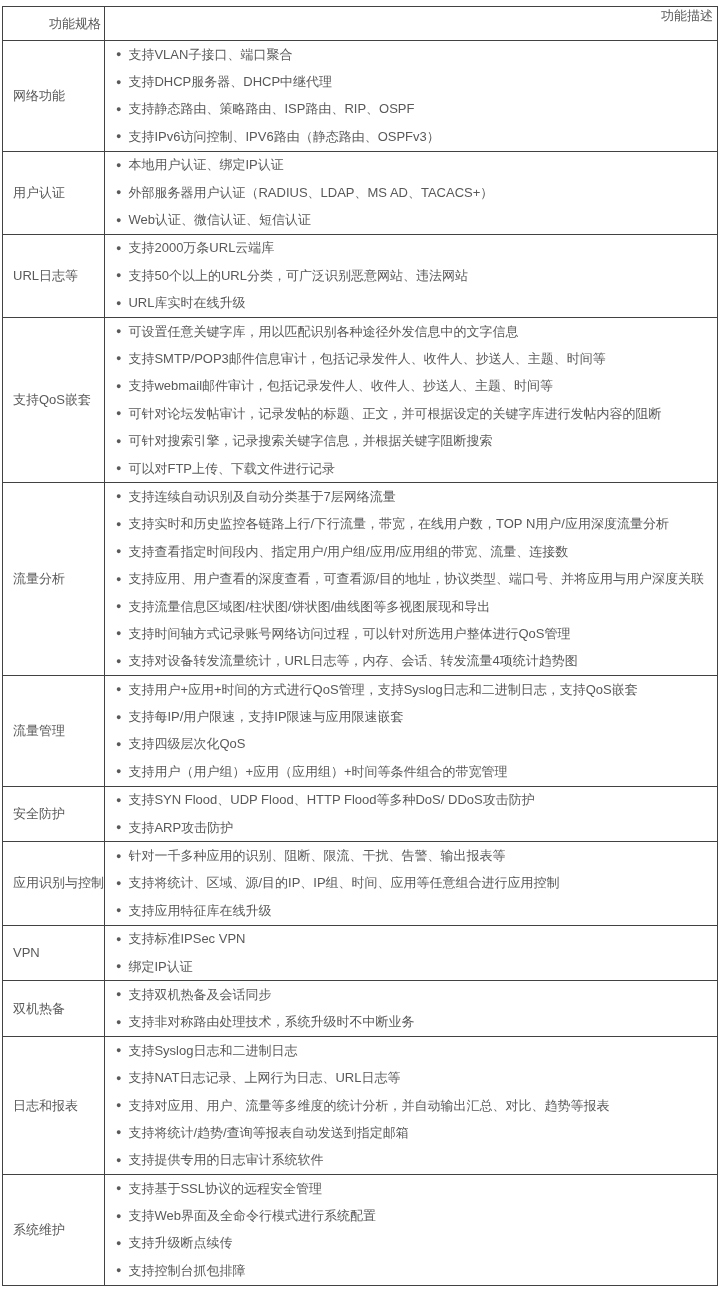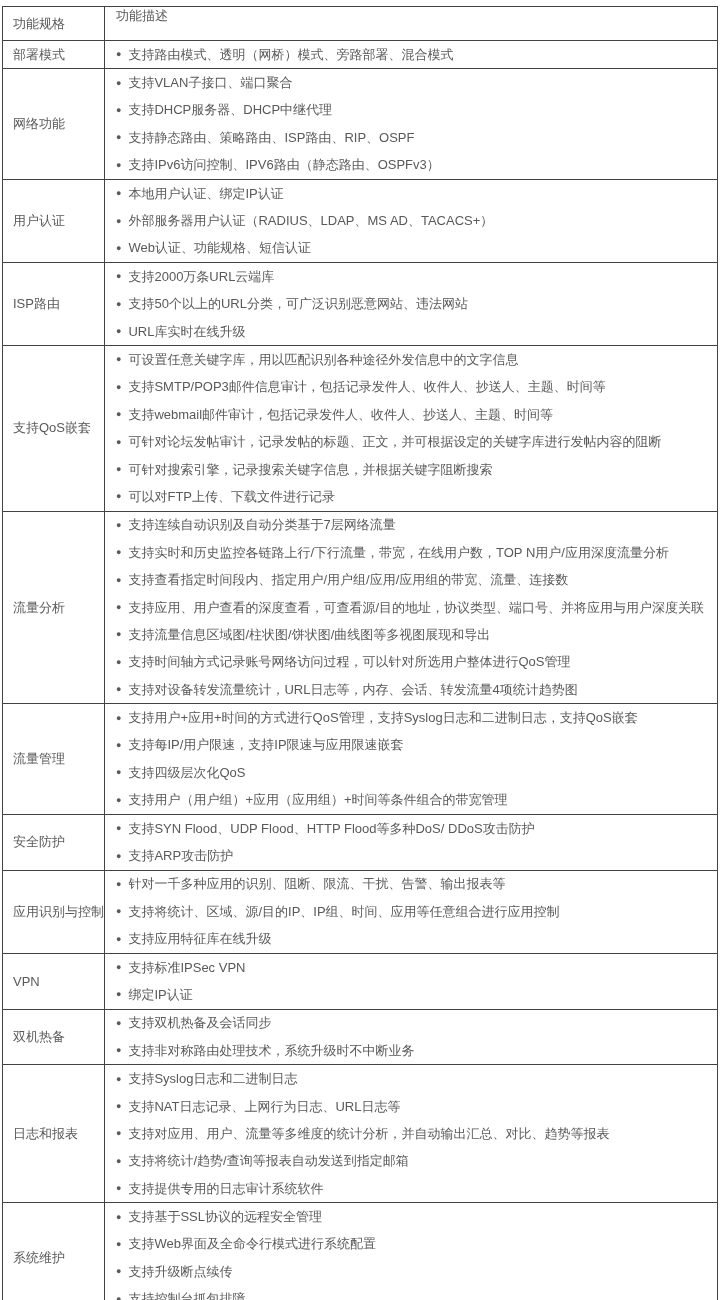--- a/index.html
+++ b/index.html
@@ -20,21 +20,21 @@
   }
   table.spec th,
   table.spec td {
     border: 1px solid #424242;
     font-size: 13px;
     font-weight: normal;
     color: #595959;
   }
   table.spec th {
     height: 19px;
-    text-align: left;
+    text-align: right;
     vertical-align: middle;
     white-space: nowrap;
   }
   th.col-spec, td.cat {
     width: 102px;
     padding: 0 3px 0 10px;
   }
   th.col-desc { padding: 0 4px 15px 11px; }
   td.cat {
     vertical-align: middle;
@@ -69,31 +69,20 @@
 <div class="page">
   <table class="spec">
     <thead>
       <tr>
         <th class="col-spec">功能规格</th>
         <th class="col-desc">功能描述</th>
       </tr>
     </thead>
     <tbody id="spec-rows">
         <tr>
-          <td class="cat">部署模式</td>
-          <td class="desc">
-            <ul>
-              <li>
-                <span class="bullet">●</span>
-                <span>支持路由模式、透明（网桥）模式、旁路部署、混合模式</span>
-              </li>
-            </ul>
-          </td>
-        </tr>
-        <tr>
           <td class="cat">网络功能</td>
           <td class="desc">
             <ul>
               <li>
                 <span class="bullet">●</span>
                 <span>支持VLAN子接口、端口聚合</span>
               </li>
               <li>
                 <span class="bullet">●</span>
                 <span>支持DHCP服务器、DHCP中继代理</span>
@@ -116,27 +105,27 @@
               <li>
                 <span class="bullet">●</span>
                 <span>本地用户认证、绑定IP认证</span>
               </li>
               <li>
                 <span class="bullet">●</span>
                 <span>外部服务器用户认证（RADIUS、LDAP、MS AD、TACACS+）</span>
               </li>
               <li>
                 <span class="bullet">●</span>
-                <span>Web认证、功能规格、短信认证</span>
-              </li>
-            </ul>
-          </td>
-        </tr>
-        <tr>
-          <td class="cat">ISP路由</td>
+                <span>Web认证、微信认证、短信认证</span>
+              </li>
+            </ul>
+          </td>
+        </tr>
+        <tr>
+          <td class="cat">URL日志等</td>
           <td class="desc">
             <ul>
               <li>
                 <span class="bullet">●</span>
                 <span>支持2000万条URL云端库</span>
               </li>
               <li>
                 <span class="bullet">●</span>
                 <span>支持50个以上的URL分类，可广泛识别恶意网站、违法网站</span>
               </li>

